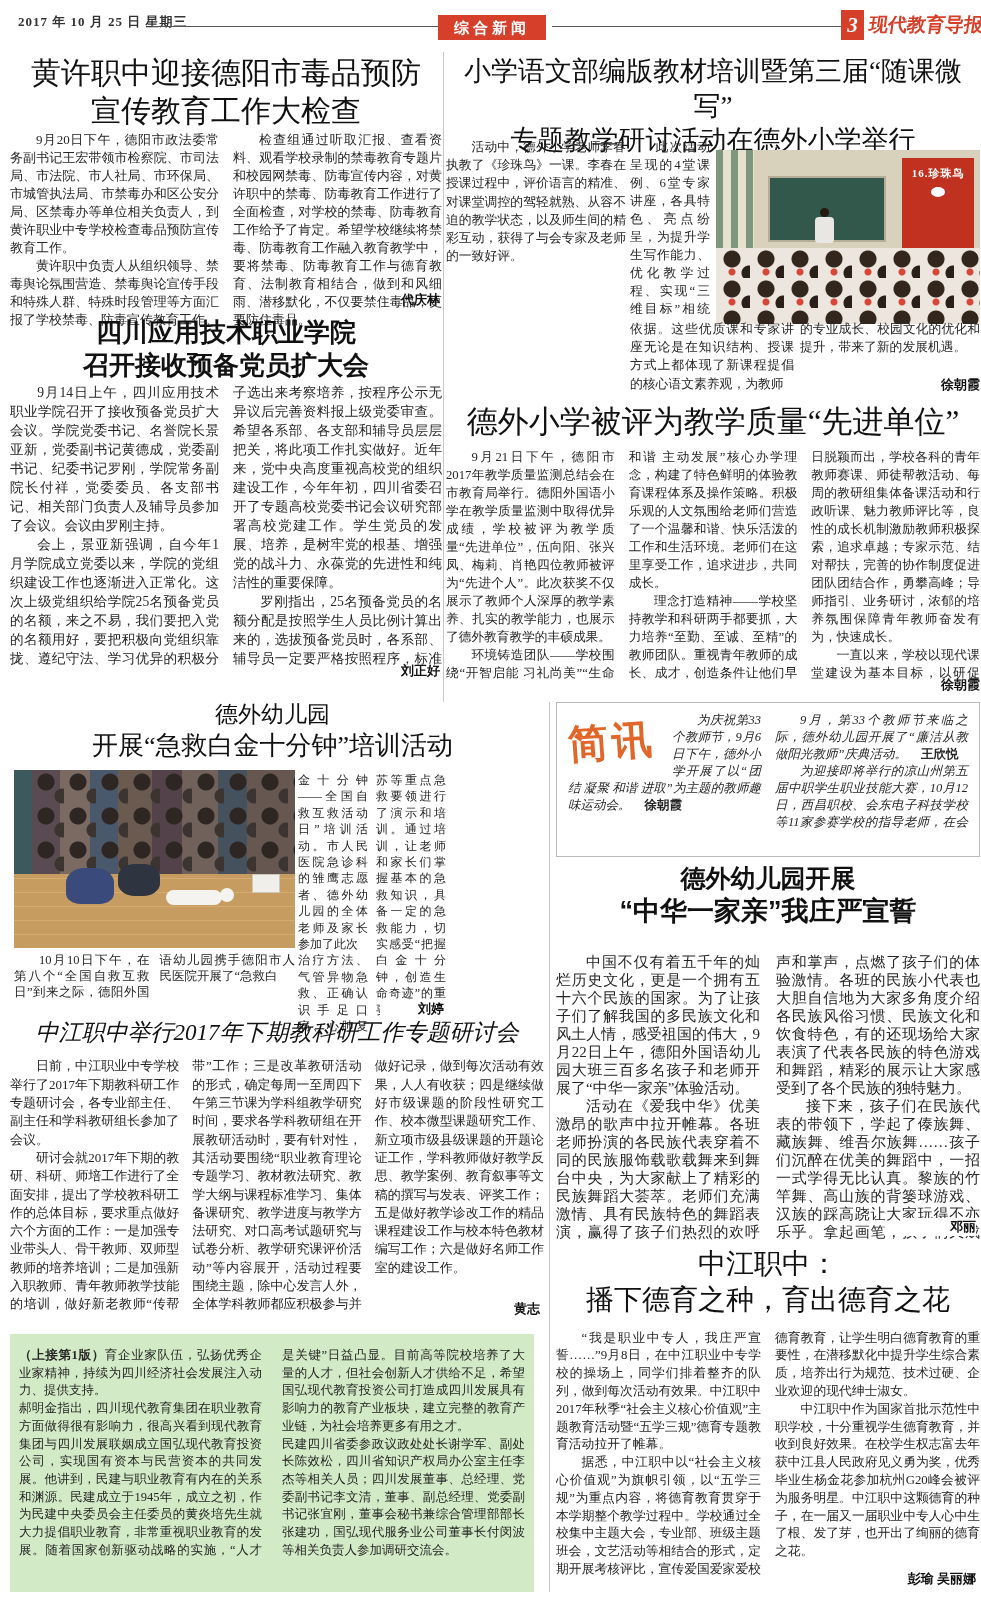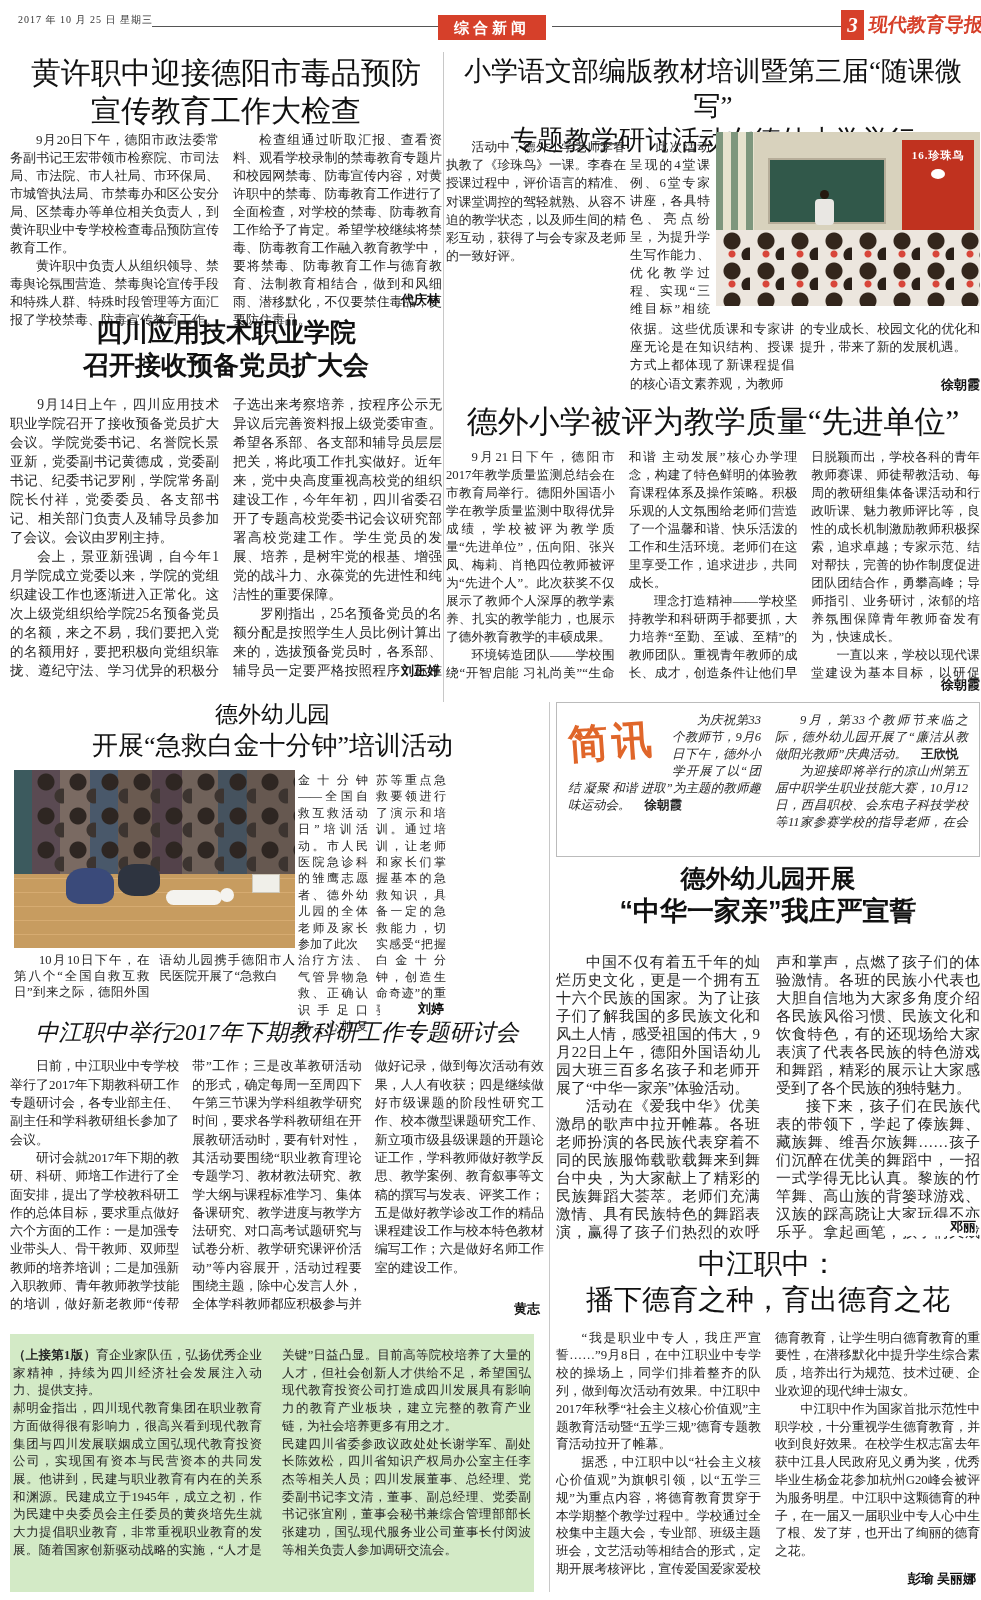--- a/index.html
+++ b/index.html
@@ -1,20 +1,20 @@
 <!DOCTYPE html>
 <html><head>
 <meta charset="utf-8">
 <style>
   *{box-sizing:border-box;margin:0;padding:0}
   html,body{background:#888}
   #page{position:relative;width:981px;height:1600px;background:#ffffff;margin:0 auto;
         font-family:"Liberation Serif","DejaVu Serif",serif;color:#262626;overflow:hidden}
   
-  .hdr-date{position:absolute;left:18px;top:13px;font-size:10px;font-weight:normal;color:#333;letter-spacing:1px}
+  .hdr-date{position:absolute;left:18px;top:13px;font-size:13px;font-weight:bold;color:#333;letter-spacing:1px}
   .hline{position:absolute;top:26px;height:1px;background:#555}
   .sec-box{position:absolute;left:438px;top:15px;width:108px;height:25px;background:#d6402a;
            color:#fff;font-size:15px;font-weight:bold;text-align:center;line-height:25px;
            letter-spacing:4px;font-family:"Liberation Sans",sans-serif}
   .pagenum{position:absolute;left:841px;top:10px;width:23px;height:30px;background:#d6402a;color:#fff;
            font-size:21px;font-weight:bold;font-style:italic;text-align:center;line-height:30px}
   .paper-name{position:absolute;left:869px;top:12px;width:110px;font-size:19px;font-weight:900;color:#d6402a;
               transform:skewX(-8deg);letter-spacing:0px;white-space:nowrap}
   
   .art{position:absolute}
@@ -32,26 +32,26 @@
   .briefs{position:absolute;left:556px;top:702px;width:424px;height:155px;border:1px solid #bbb;
           padding:9px 11px;overflow:hidden}
   .briefs-cols{column-count:2;column-gap:14px;column-fill:auto;height:135px;
                font-size:12.5px;line-height:17px;font-style:italic;text-align:justify}
   .briefs-logo{float:left;width:104px;height:62px;font-size:40px;font-weight:900;color:#e0662a;
                line-height:60px;transform:rotate(-4deg);letter-spacing:4px;font-style:normal}
   .briefs-cols p{text-indent:2em}
   .briefs-cols .bb{font-weight:bold;font-style:normal;margin-left:14px}
   
   .greenbox{position:absolute;left:10px;top:1334px;width:524px;height:258px;background:#d3eac6;
-            padding:13px 3px;overflow:hidden}
+            padding:13px 9px;overflow:hidden}
   .greenbox .gb-cols{column-count:2;column-gap:20px;column-fill:auto;height:230px;
             font-size:12.5px;line-height:17.7px;text-align:justify}
   .gb-label{font-weight:bold}
   
-  .photo1{position:absolute;left:716px;top:132px;width:264px;height:174px;background:#404040;overflow:hidden}
+  .photo1{position:absolute;left:716px;top:150px;width:264px;height:174px;background:#404040;overflow:hidden}
   .ph1-window{position:absolute;left:0;top:0;width:38px;height:174px;
       background:repeating-linear-gradient(90deg,#7d967d 0 7px,#e6e2ce 7px 15px)}
   .ph1-wall{position:absolute;left:38px;top:0;right:0;height:100px;background:#d8d2bd}
   .ph1-board{position:absolute;left:52px;top:26px;width:118px;height:66px;background:#31584a;border:2px solid #b6ad99}
   .ph1-teacher-head{position:absolute;left:104px;top:58px;width:9px;height:9px;border-radius:50%;background:#26190f}
   .ph1-teacher-body{position:absolute;left:99px;top:67px;width:19px;height:26px;border-radius:4px;background:#e9e7e3}
   .ph1-banner{position:absolute;left:186px;top:8px;width:72px;height:92px;background:#c0321f;color:#fff;
       font-size:11px;font-weight:bold;text-align:center;padding-top:8px;letter-spacing:1px}
   .ph1-bird{width:14px;height:10px;border-radius:50%;background:#fff;margin:6px auto 0}
   .ph1-students{position:absolute;left:0;bottom:0;width:264px;height:76px;background-color:#ece6de;
@@ -98,21 +98,21 @@
       <p>9月20日下午，德阳市政法委常务副书记王宏带领市检察院、市司法局、市法院、市人社局、市环保局、市城管执法局、市禁毒办和区公安分局、区禁毒办等单位相关负责人，到黄许职业中专学校检查毒品预防宣传教育工作。</p>
       <p>黄许职中负责人从组织领导、禁毒舆论氛围营造、禁毒舆论宣传手段和特殊人群、特殊时段管理等方面汇报了学校禁毒、防毒宣传教育工作。</p>
       <p>检查组通过听取汇报、查看资料、观看学校录制的禁毒教育专题片和校园网禁毒、防毒宣传内容，对黄许职中的禁毒、防毒教育工作进行了全面检查，对学校的禁毒、防毒教育工作给予了肯定。希望学校继续将禁毒、防毒教育工作融入教育教学中，要将禁毒、防毒教育工作与德育教育、法制教育相结合，做到和风细雨、潜移默化，不仅要禁住毒品，更要防住毒品。</p>
     </div>
   </div>
   <div class="byl" style="left:340px;top:291px;width:100px">代庆林</div>
 
   <div class="art" style="left:10px;top:316px;width:432px">
     <div class="t pop" style="font-size:26px">四川应用技术职业学院</div>
     <div class="t pop" style="font-size:26px">召开接收预备党员扩大会</div>
-    <div class="body cols2" style="margin-top:12px;height:302px;font-size:13.6px;line-height:19px;column-gap:14px">
+    <div class="body cols2" style="height:302px;font-size:13.6px;line-height:19px;column-gap:14px">
       <p>9月14日上午，四川应用技术职业学院召开了接收预备党员扩大会议。学院党委书记、名誉院长景亚新，党委副书记黄德成，党委副书记、纪委书记罗刚，学院常务副院长付祥，党委委员、各支部书记、相关部门负责人及辅导员参加了会议。会议由罗刚主持。</p>
       <p>会上，景亚新强调，自今年1月学院成立党委以来，学院的党组织建设工作也逐渐进入正常化。这次上级党组织给学院25名预备党员的名额，来之不易，我们要把入党的名额用好，要把积极向党组织靠拢、遵纪守法、学习优异的积极分子选出来考察培养，按程序公示无异议后完善资料报上级党委审查。希望各系部、各支部和辅导员层层把关，将此项工作扎实做好。近年来，党中央高度重视高校党的组织建设工作，今年年初，四川省委召开了专题高校党委书记会议研究部署高校党建工作。学生党员的发展、培养，是树牢党的根基、增强党的战斗力、永葆党的先进性和纯洁性的重要保障。</p>
       <p>罗刚指出，25名预备党员的名额分配是按照学生人员比例计算出来的，选拔预备党员时，各系部、辅导员一定要严格按照程序，标准选拔，将综合素质好的积极分子培养成发展对象。各支部要扎实开展党建工作，深入推进“两学一做”学习教育常态化制度化，凸显党支部基层一线的重要地位和重大作用。</p>
     </div>
   </div>
   <div class="byl" style="left:340px;top:662px;width:100px">刘正好</div>
 
   <div class="art" style="left:446px;top:54px;width:534px">
     <div class="t" style="font-size:27px">小学语文部编版教材培训暨第三届“随课微写”</div>
     <div class="t" style="font-size:27px">专题教学研讨活动在德外小学举行</div>

